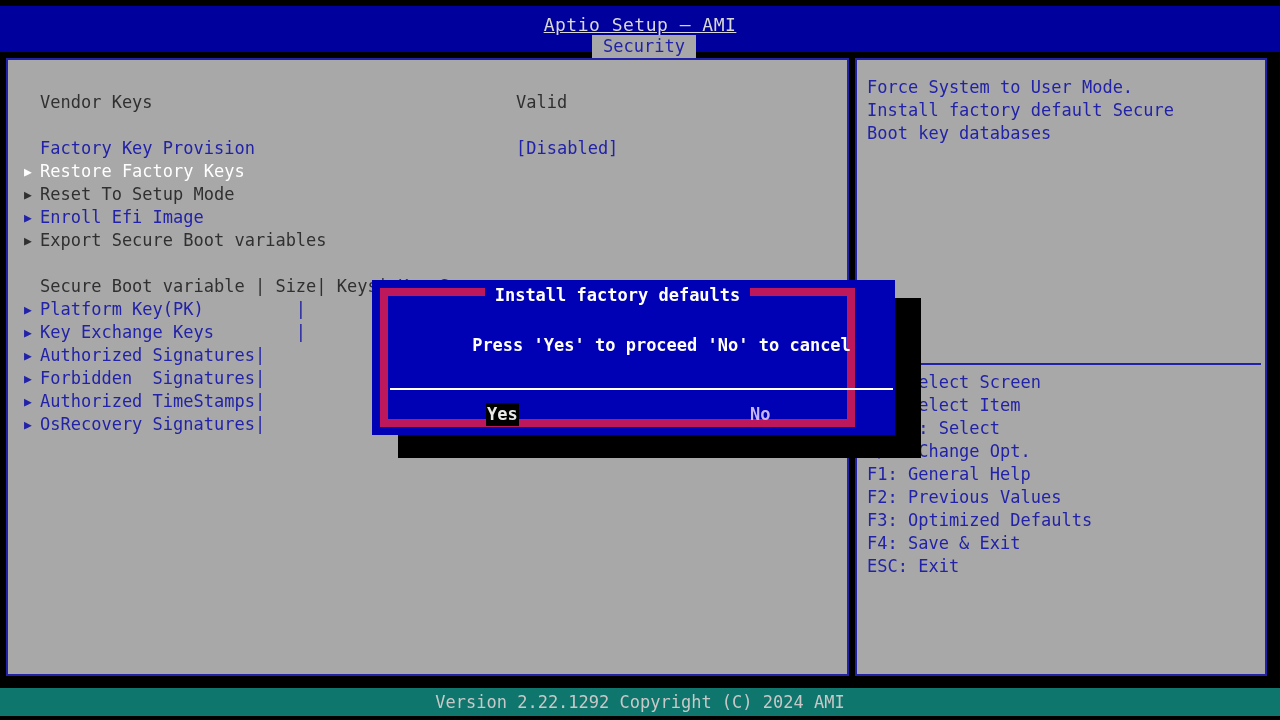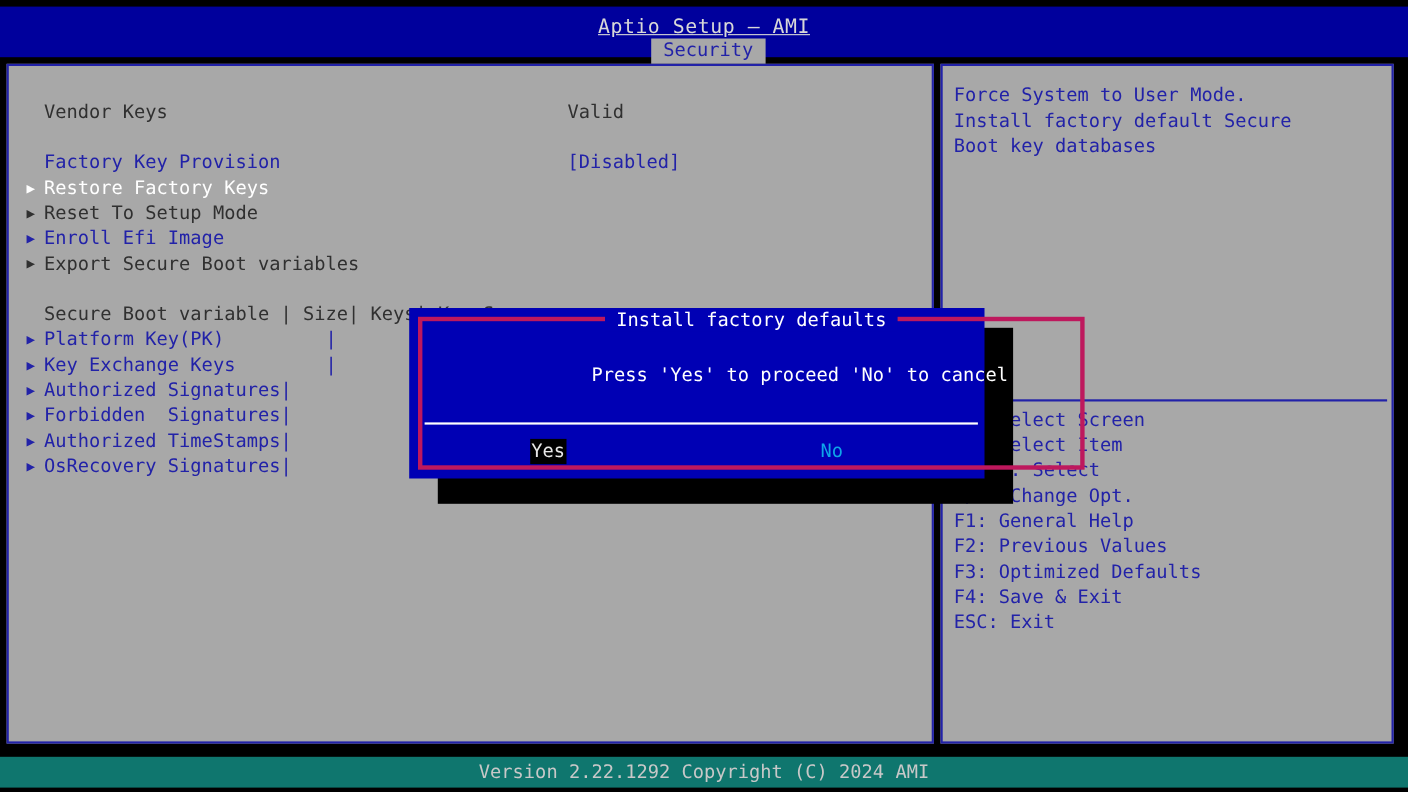--- a/index.html
+++ b/index.html
@@ -85,43 +85,43 @@
   
   .dlg-shadow{
     position:absolute;left:398px;top:298px;width:523px;height:160px;
     background:#000;
   }
   .dialog{
     position:absolute;left:372px;top:280px;width:523px;height:155px;
     background:#0000b4;
   }
   .dlg-inner{
-    position:absolute;left:8px;top:8px;width:606px;height:139px;
-    border:4px solid #be185d;box-sizing:border-box;
+    position:absolute;left:8px;top:8px;width:475px;height:139px;
+    border:8px solid #be185d;box-sizing:border-box;font-weight:bold;
   }
   .dlg-title{
     position:absolute;left:0;top:-12px;width:100%;text-align:center;
   }
   .dlg-title span{
     background:#0000b4;color:#ffffff;padding:0 10px;
     font-size:17px;white-space:pre;
   }
   .dlg-msg{
     position:absolute;left:0;top:38px;width:100%;text-align:center;
     color:#ffffff;font-size:17px;white-space:pre;margin-left:44px;
   }
   .dlg-sep{
     position:absolute;left:2px;top:92px;width:503px;height:2px;background:#ffffff;
   }
   .dlg-btns{
     position:absolute;left:0;top:104px;width:100%;height:31px;
   }
   .btn{
     position:absolute;top:3px;height:23px;line-height:23px;
-    font-size:17px;color:#0ea5e9;white-space:pre;padding:0 1px;
+    font-size:17px;color:#c4b5fd;white-space:pre;padding:0 1px;
   }
   .btn.sel{background:#000000;color:#e8e8e8;}
   #btn-yes{left:98px;}
   #btn-no{left:361px;}
 </style>
 </head>
 <body>
 
 <div id="screen">
 

